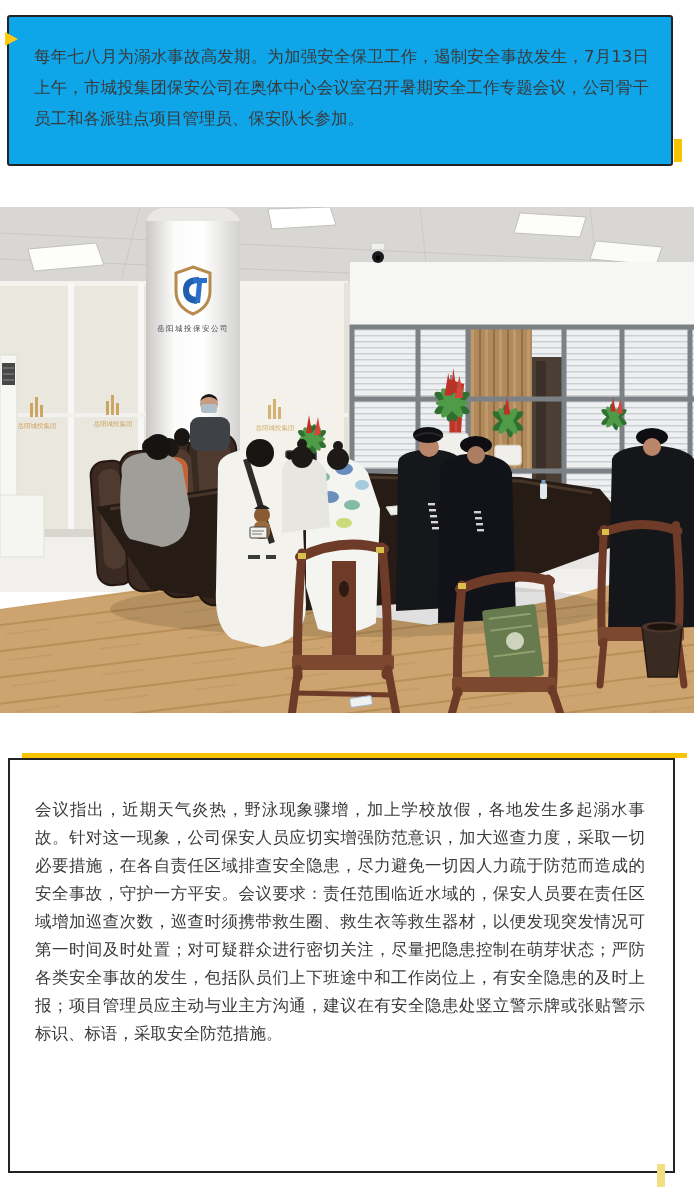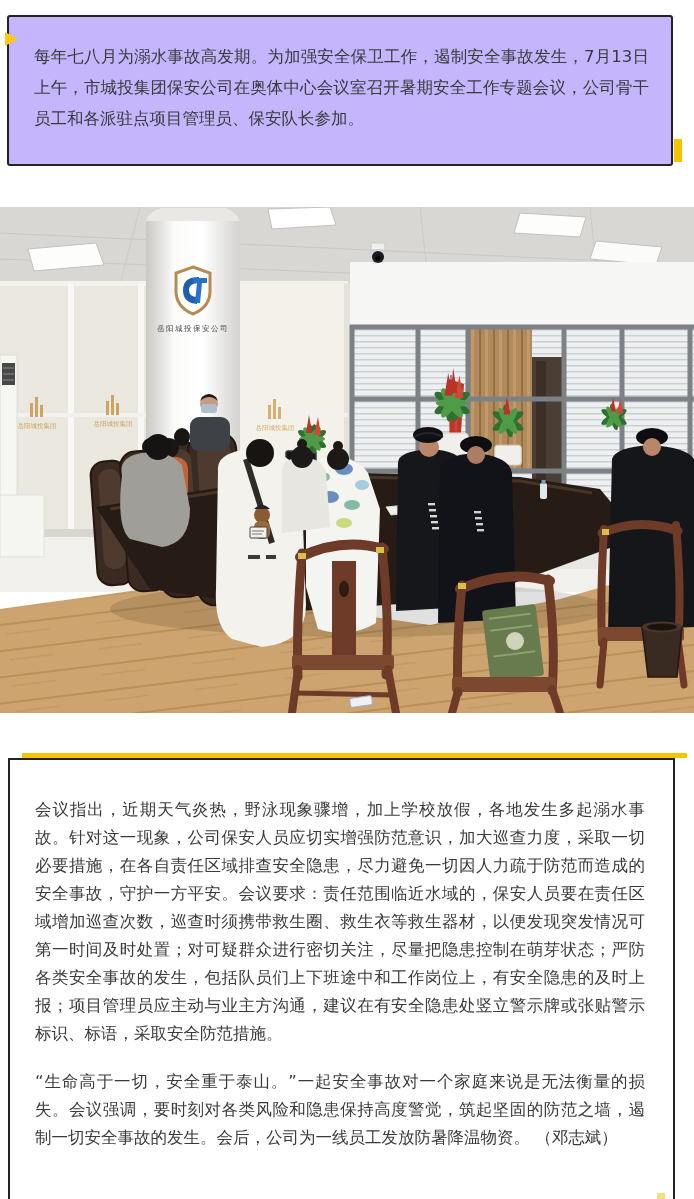--- a/index.html
+++ b/index.html
@@ -5,21 +5,21 @@
   html,body{margin:0;padding:0;}
   body{
     width:694px;height:1199px;background:#ffffff;
     font-family:"DejaVu Sans","Liberation Sans",sans-serif;
     overflow:hidden;position:relative;
   }
   
   .intro-box{
     position:relative;box-sizing:border-box;
     margin:15px 0 0 7px;width:666px;min-height:151px;
-    background:#c4b5fd;border:2px solid #232323;border-radius:3px;
+    background:#0ea5e9;border:2px solid #232323;border-radius:3px;
     padding:24px 22px 30px 25px;
   }
   .intro-text{
     font-size:16.5px;line-height:31px;color:#3a3a3a;
     text-align:justify;margin:0;
   }
   .deco-triangle{
     position:absolute;left:-4px;top:15px;width:0;height:0;
     border-top:7px solid transparent;border-bottom:7px solid transparent;
     border-left:13px solid #FFC913;
@@ -435,18 +435,17 @@
           <path d="M552,482 L560,506" stroke-width="8"></path>
       <rect x="458" y="376" width="8" height="6" fill="#d9c04a" stroke="none"></rect>
     </g>
   </g>
 </svg>
 </figure>
 
 <div class="bar-accent"></div>
 <section class="article-box">
   <p>会议指出，近期天气炎热，野泳现象骤增，加上学校放假，各地发生多起溺水事故。针对这一现象，公司保安人员应切实增强防范意识，加大巡查力度，采取一切必要措施，在各自责任区域排查安全隐患，尽力避免一切因人力疏于防范而造成的安全事故，守护一方平安。会议要求：责任范围临近水域的，保安人员要在责任区域增加巡查次数，巡查时须携带救生圈、救生衣等救生器材，以便发现突发情况可第一时间及时处置；对可疑群众进行密切关注，尽量把隐患控制在萌芽状态；严防各类安全事故的发生，包括队员们上下班途中和工作岗位上，有安全隐患的及时上报；项目管理员应主动与业主方沟通，建议在有安全隐患处竖立警示牌或张贴警示标识、标语，采取安全防范措施。</p>
-  <p>“生命高于一切，安全重于泰山。”一起安全事故对一个家庭来说是无法衡量的损失。会议强调，要时刻对各类风险和隐患保持高度警觉，筑起坚固的防范之墙，遏制一切安全事故的发生。会后，公司为一线员工发放防暑降温物资。 （邓志斌）</p>
   <span class="deco-diamonds">
     <span class="dia"></span>
     <span class="dia second"></span>
   </span>
 </section>
 
 </body></html>

